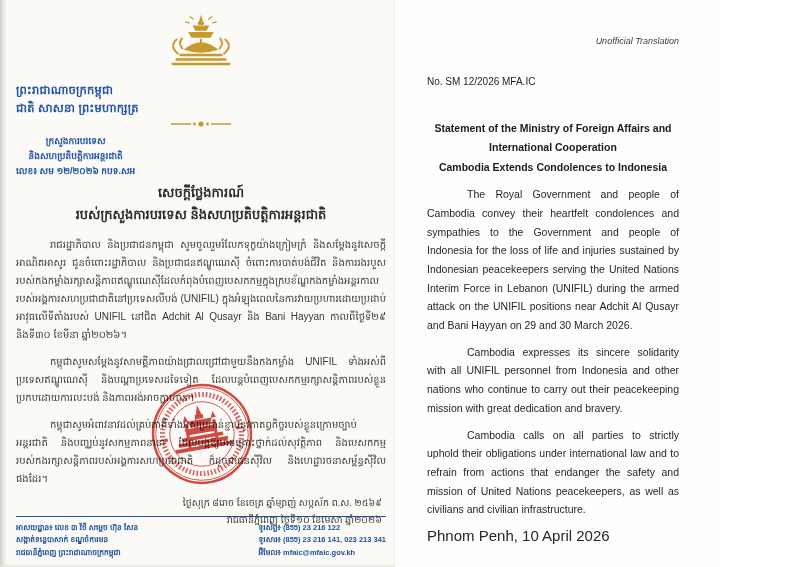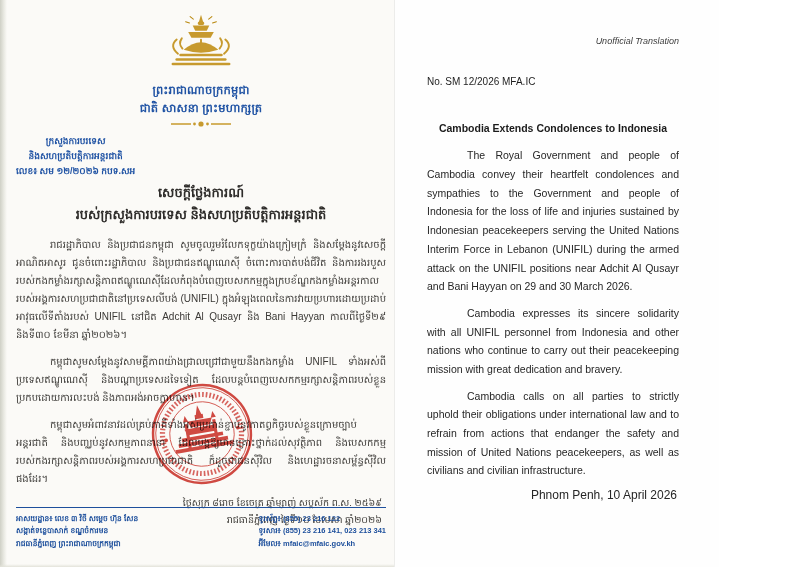--- a/index.html
+++ b/index.html
@@ -20,21 +20,21 @@
     position:absolute; left:0; top:0; width:7px; height:100%;
     background:linear-gradient(90deg,#cfd0c6,#e9e9e2 55%, rgba(251,250,247,0));
   }
   .scan-edge-bottom{
     position:absolute; left:0; bottom:0; width:100%; height:3px;
     background:linear-gradient(0deg,#e3e3da, rgba(251,250,247,0));
   }
 
   .emblem{ width:78px; height:64px; margin:2px auto 4px auto; display:block; }
 
-  .motto{ text-align:center; color:#2053a4; font-weight:bold;
+  .motto{ color:#2053a4; font-weight:bold;
           font-size:11.5px; line-height:1.55; letter-spacing:.2px; }
   .motto-divider{ display:block; margin:2px auto 2px auto; }
 
   .ministry-block{
     display:inline-block; margin-top:4px; text-align:center;
     color:#2053a4; font-weight:bold; font-size:9px; line-height:1.7;
   }
   .ministry-block .ref{ text-align:left; font-size:9px; }
 
   .kh-title{
@@ -50,21 +50,21 @@
   .kh-dateline{
     margin-top:6px; text-align:right; font-size:9.5px; line-height:1.8;
     color:#3a3835; padding-right:4px;
   }
 
   .stamp{
     position:absolute; left:150px; top:382px; width:104px; height:104px;
     mix-blend-mode:multiply; opacity:.92; transform:rotate(-10deg);
   }
 
-  .kh-footer{ position:absolute; left:16px; right:8px; bottom:17px; }
+  .kh-footer{ position:absolute; left:16px; right:8px; bottom:8px; }
   .kh-footer .rule{ border-top:1.8px solid #1d4f9c; margin-bottom:5px; }
   .kh-footer .cols{ display:flex; justify-content:space-between; }
   .kh-footer .col{ font-size:7.5px; line-height:1.65; color:#1d4f9c; font-weight:bold; }
 
   
   .page-en{
     position:relative; width:325px; height:567px; background:#fefefe;
     border-left:1px solid #ececea;
     padding:36px 40px 0 32px; color:#262626;
   }
@@ -75,21 +75,21 @@
   .ref-en{ font-size:10px; color:#1e1e1e; margin-bottom:32px; }
   .en-title{
     text-align:center; font-weight:bold; font-size:10.5px; line-height:1.85;
     color:#1b1b1b; margin-bottom:8px;
   }
   .en-title span{ display:block; }
   .en-para{
     font-size:10.5px; line-height:1.78; text-align:justify;
     text-indent:40px; margin-bottom:8px; color:#262626;
   }
-  .dateline-en{ text-align:right; font-size:12px; padding-right:2px; }
+  .dateline-en{ font-size:15px; padding-right:2px; }
 </style>
 </head>
 <body>
 
 <div class="sheet">
 
   <section class="page-kh">
     <div class="scan-edge"></div>
     <div class="scan-edge-bottom"></div>
 
@@ -190,20 +190,21 @@
       </div>
     </footer>
   </section>
 
   <section class="page-en">
     <div class="unofficial">Unofficial Translation</div>
 
     <div class="ref-en">No. SM 12/2026 MFA.IC</div>
 
     <h1 class="en-title">
+      <span>Statement of the Ministry of Foreign Affairs and International Cooperation</span>
       <span>Cambodia Extends Condolences to Indonesia</span>
     </h1>
 
     <p class="en-para">The Royal Government and people of Cambodia convey their heartfelt condolences and sympathies to the Government and people of Indonesia for the loss of life and injuries sustained by Indonesian peacekeepers serving the United Nations Interim Force in Lebanon (UNIFIL) during the armed attack on the UNIFIL positions near Adchit Al Qusayr and Bani Hayyan on 29 and 30 March 2026.</p>
     <p class="en-para">Cambodia expresses its sincere solidarity with all UNIFIL personnel from Indonesia and other nations who continue to carry out their peacekeeping mission with great dedication and bravery.</p>
     <p class="en-para">Cambodia calls on all parties to strictly uphold their obligations under international law and to refrain from actions that endanger the safety and mission of United Nations peacekeepers, as well as civilians and civilian infrastructure.</p>
 
     <div class="dateline-en">Phnom Penh, 10 April 2026</div>
   </section>
 

